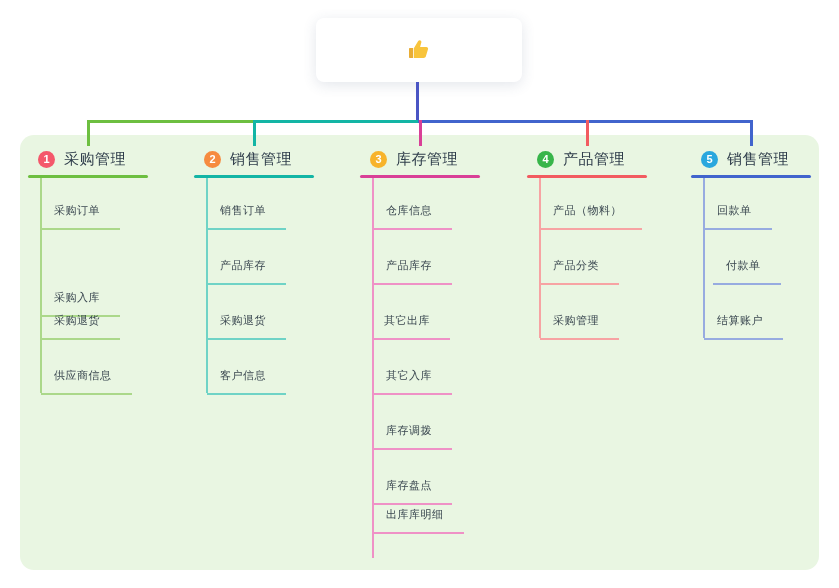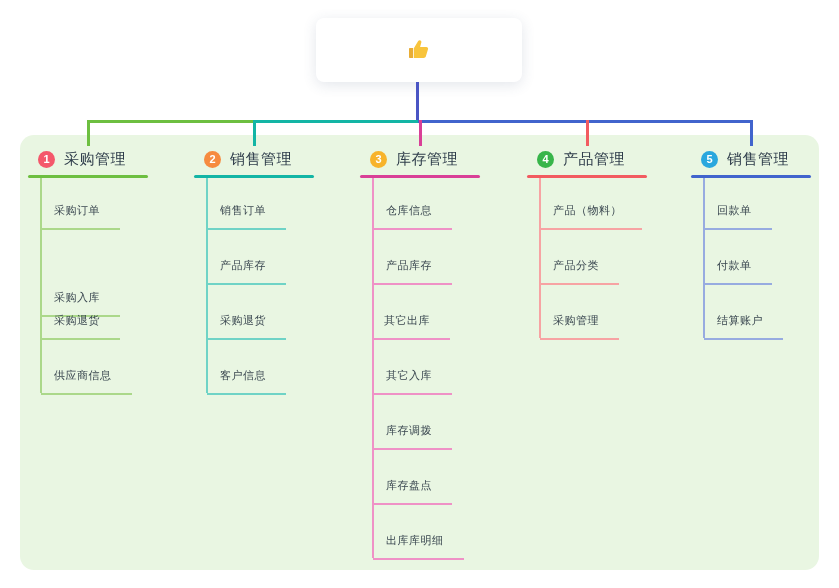--- a/index.html
+++ b/index.html
@@ -140,21 +140,21 @@
   </div>
 
   <div class="item" style="left: 373px; top: 420px;">
     <span class="item-label" style="border-bottom-color: rgb(239, 145, 198);">库存调拨</span>
   </div>
 
   <div class="item" style="left: 373px; top: 475px;">
     <span class="item-label" style="border-bottom-color: rgb(239, 145, 198);">库存盘点</span>
   </div>
 
-  <div class="item" style="left: 373px; top: 530px;">
+  <div class="item" style="left: 373px; top: 504px;">
     <span class="item-label" style="border-bottom-color: rgb(239, 145, 198);">出库库明细</span>
   </div>
 </div>
 
   <div class="branch">
     <div class="branch-header" style="left: 537px; top: 147px;">
       <span class="badge" style="background: rgb(56, 181, 74);">4</span>
       <span class="branch-label">产品管理</span>
     </div>
     <div class="branch-underline" style="left: 527px; top: 175px; width: 120px; background: rgb(242, 91, 96);"></div>
@@ -178,21 +178,21 @@
       <span class="badge" style="background: rgb(42, 167, 222);">5</span>
       <span class="branch-label">销售管理</span>
     </div>
     <div class="branch-underline" style="left: 691px; top: 175px; width: 120px; background: rgb(65, 100, 205);"></div>
     <div class="branch-vline" style="left: 703px; top: 178px; height: 160px; background: rgb(151, 171, 224);"></div>
 
   <div class="item" style="left: 704px; top: 200px;">
     <span class="item-label" style="border-bottom-color: rgb(151, 171, 224);">回款单</span>
   </div>
 
-  <div class="item" style="left: 704px; top: 255px;">
+  <div class="item" style="left: 704px; top: 255px; padding-left: 9px;">
     <span class="item-label" style="border-bottom-color: rgb(151, 171, 224);">付款单</span>
   </div>
 
   <div class="item" style="left: 704px; top: 310px;">
     <span class="item-label" style="border-bottom-color: rgb(151, 171, 224);">结算账户</span>
   </div>
 </div>
 </div>
 </div>
 

